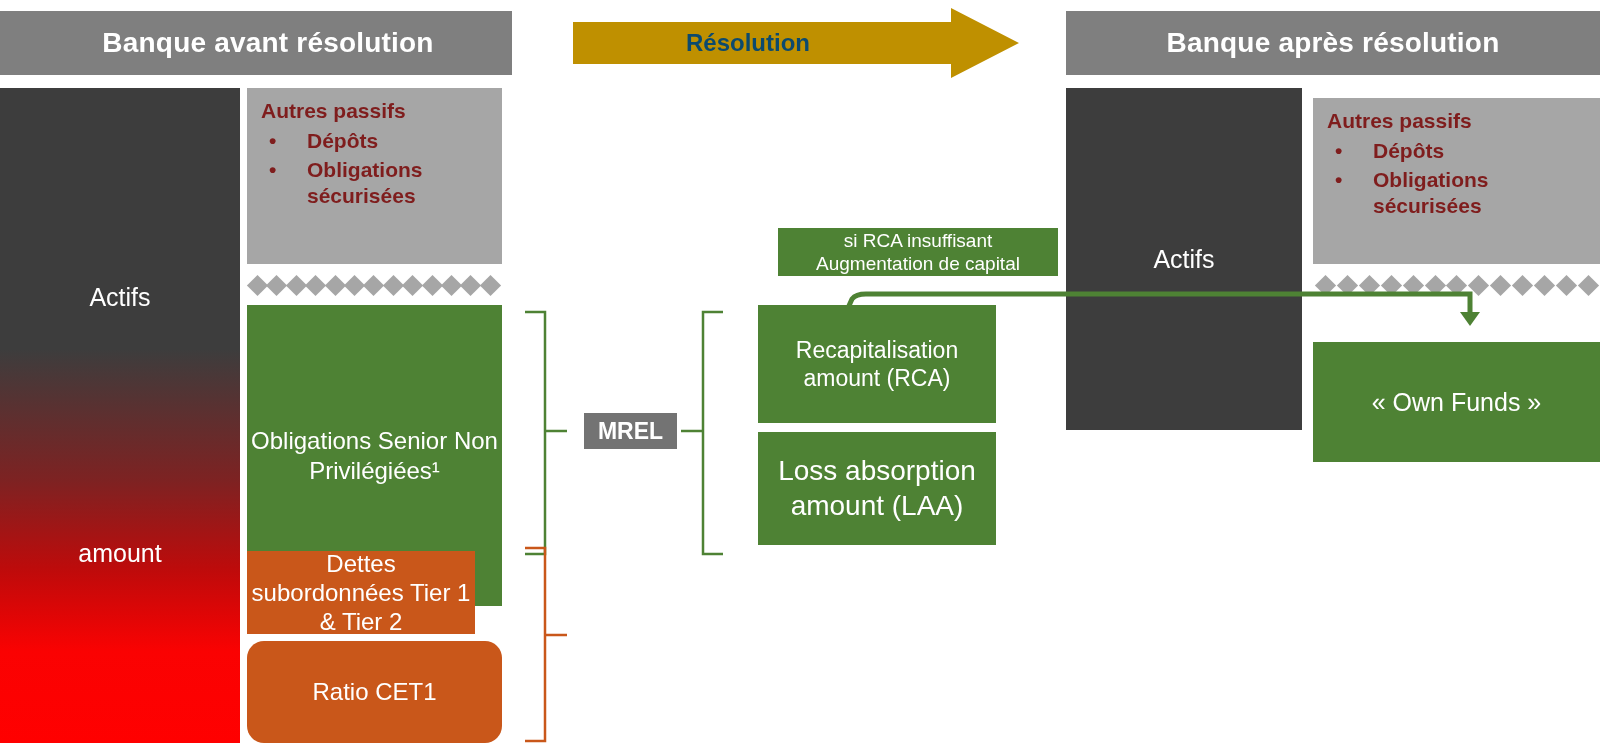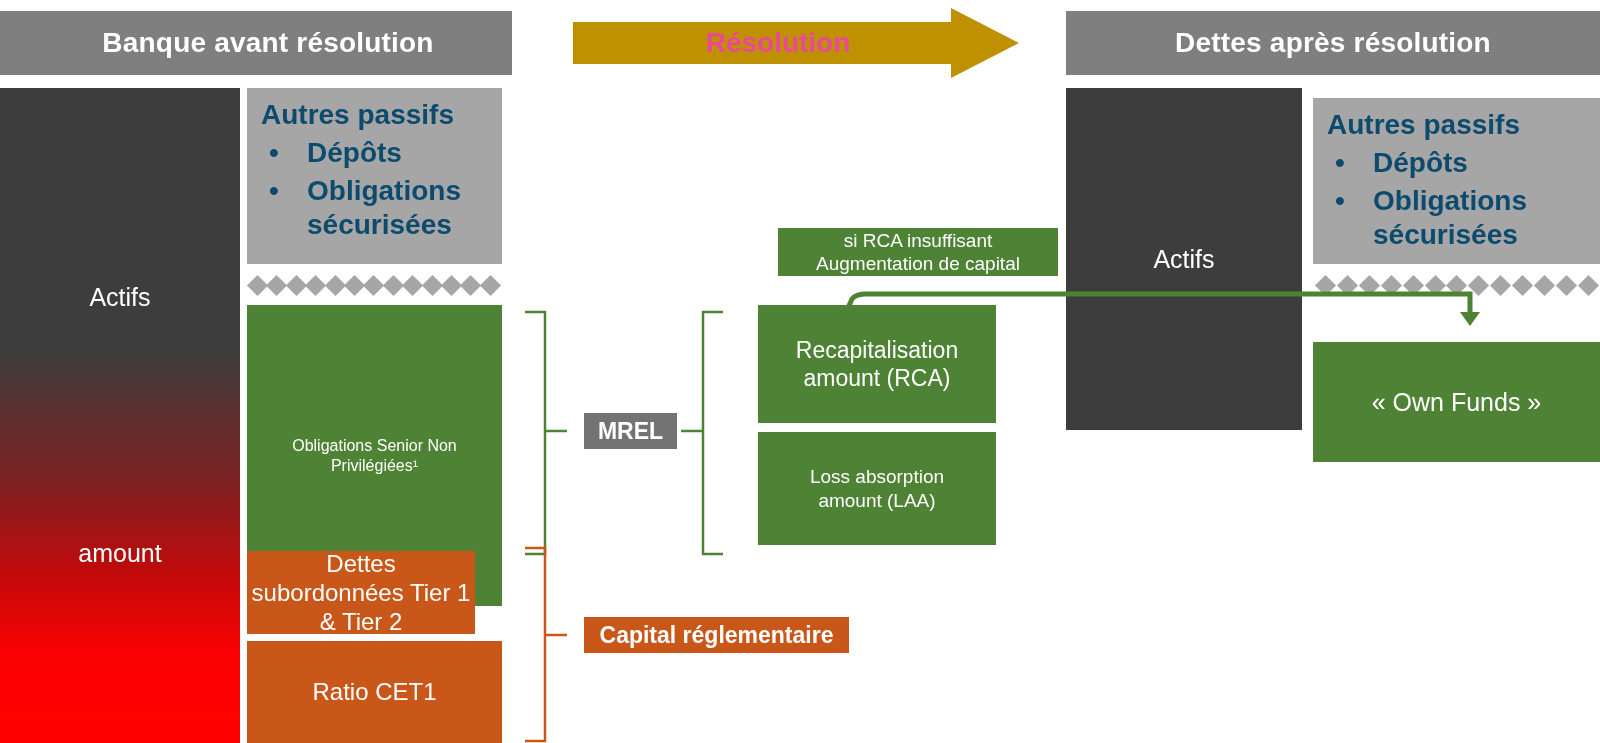--- a/index.html
+++ b/index.html
@@ -45,30 +45,30 @@
   #res-arrow {
     position: absolute;
     left: 573px;
     top: 8px;
     width: 446px;
     height: 70px;
   }
   #res-arrow svg { display: block; width: 100%; height: 100%; }
   #res-arrow-label {
     position: absolute;
-    left: 573px;
+    left: 543px;
     top: 8px;
     width: 410px;
     height: 70px;
     display: flex;
     align-items: center;
     justify-content: center;
-    color: #ec4899;
-    font-weight: bold;
-    font-size: 28px;
+    color: #0c4a6e;
+    font-weight: bold;
+    font-size: 24px;
     pointer-events: none;
   }
 
   
   #assets-left {
     left: 0px; top: 88px; width: 240px; height: 655px;
     background: linear-gradient(to bottom,
         #3D3D3D 0%, #3D3D3D 40%, #7E2222 60%,
         #C00A0A 74%, #FA0202 86%, #FF0000 100%);
     display: block;
@@ -90,22 +90,22 @@
   #other-liab-right {
     left: 1313px; top: 98px; width: 287px; height: 166px;
     background: #A6A6A6;
   }
   .liab-inner {
     padding: 10px 14px 0 14px;
     width: 100%;
     text-align: left;
     align-self: flex-start;
     font-weight: bold;
-    font-size: 28px;
-    color: #0c4a6e;
+    font-size: 21px;
+    color: #7f1d1d;
   }
   .liab-title { margin-bottom: 2px; }
   .liab-list { margin: 0; padding: 0; list-style: none; }
   .liab-list li {
     position: relative;
     padding-left: 46px;
     margin-top: 4px;
   }
   .liab-list li .bullet {
     position: absolute;
@@ -125,31 +125,32 @@
   .diamond {
     width: 15px; height: 15px;
     background: #A6A6A6;
     transform: rotate(45deg);
   }
 
   
   #snp-bonds {
     left: 247px; top: 305px; width: 255px; height: 301px;
     background: #4E8234;
-    font-size: 16px;
+    font-size: 24px;
   }
   #sub-debt {
     left: 247px; top: 551px; width: 228px; height: 83px;
     background: #C9571A;
     font-size: 24px;
   }
   #cet1 {
     left: 247px; top: 641px; width: 255px; height: 102px;
     background: #C9571A;
     font-size: 24px;
+    border-radius: 17px;
   }
 
   
   .bracket {
     position: absolute;
     pointer-events: none;
   }
   .bracket svg { display: block; width: 100%; height: 100%; }
 
   
@@ -173,21 +174,21 @@
     font-size: 19px;
   }
   #rca {
     left: 758px; top: 305px; width: 238px; height: 118px;
     background: #4E8234;
     font-size: 23px;
   }
   #laa {
     left: 758px; top: 432px; width: 238px; height: 113px;
     background: #4E8234;
-    font-size: 19px;
+    font-size: 28px;
   }
 
   
   #assets-right {
     left: 1066px; top: 88px; width: 236px; height: 342px;
     background: #3D3D3D;
     font-size: 25px;
   }
   #own-funds {
     left: 1313px; top: 310px; width: 287px; height: 120px;
@@ -203,21 +204,21 @@
   }
   #connector svg { display: block; width: 100%; height: 100%; }
 </style>
 </head>
 <body>
 
 <div id="stage">
 
   <div class="box hdr" id="hdr-left">Banque avant résolution</div>
 
-  <div class="box hdr" id="hdr-right">Dettes après résolution</div>
+  <div class="box hdr" id="hdr-right">Banque après résolution</div>
 
   <div id="res-arrow">
     <svg viewBox="0 0 446 70" preserveAspectRatio="none">
       <polygon points="0,14 378,14 378,0 446,35 378,70 378,56 0,56" fill="#BF9000"></polygon>
     </svg>
   </div>
   <div id="res-arrow-label">Résolution</div>
 
   <div class="box" id="assets-left">
     <div class="lbl" id="assets-left-actifs">Actifs</div>
@@ -280,21 +281,20 @@
 
   <div class="bracket" style="left:523px; top:546px; width:62px; height:197px;">
     <svg viewBox="0 0 62 197" preserveAspectRatio="none">
       <path d="M2,2 L22,2 L22,195 L2,195" fill="none" stroke="#C9571A" stroke-width="2.5"></path>
       <path d="M22,89 L44,89" fill="none" stroke="#C9571A" stroke-width="2.5"></path>
     </svg>
   </div>
 
   <div class="box" id="mrel">MREL</div>
 
-  <div class="box" id="cap-reg">Capital réglementaire</div>
 
   <div class="box" id="rca-warn">
     <div>
       <div>si RCA insuffisant</div>
       <div>Augmentation de capital</div>
     </div>
   </div>
 
   <div class="box" id="rca">
     <div>

